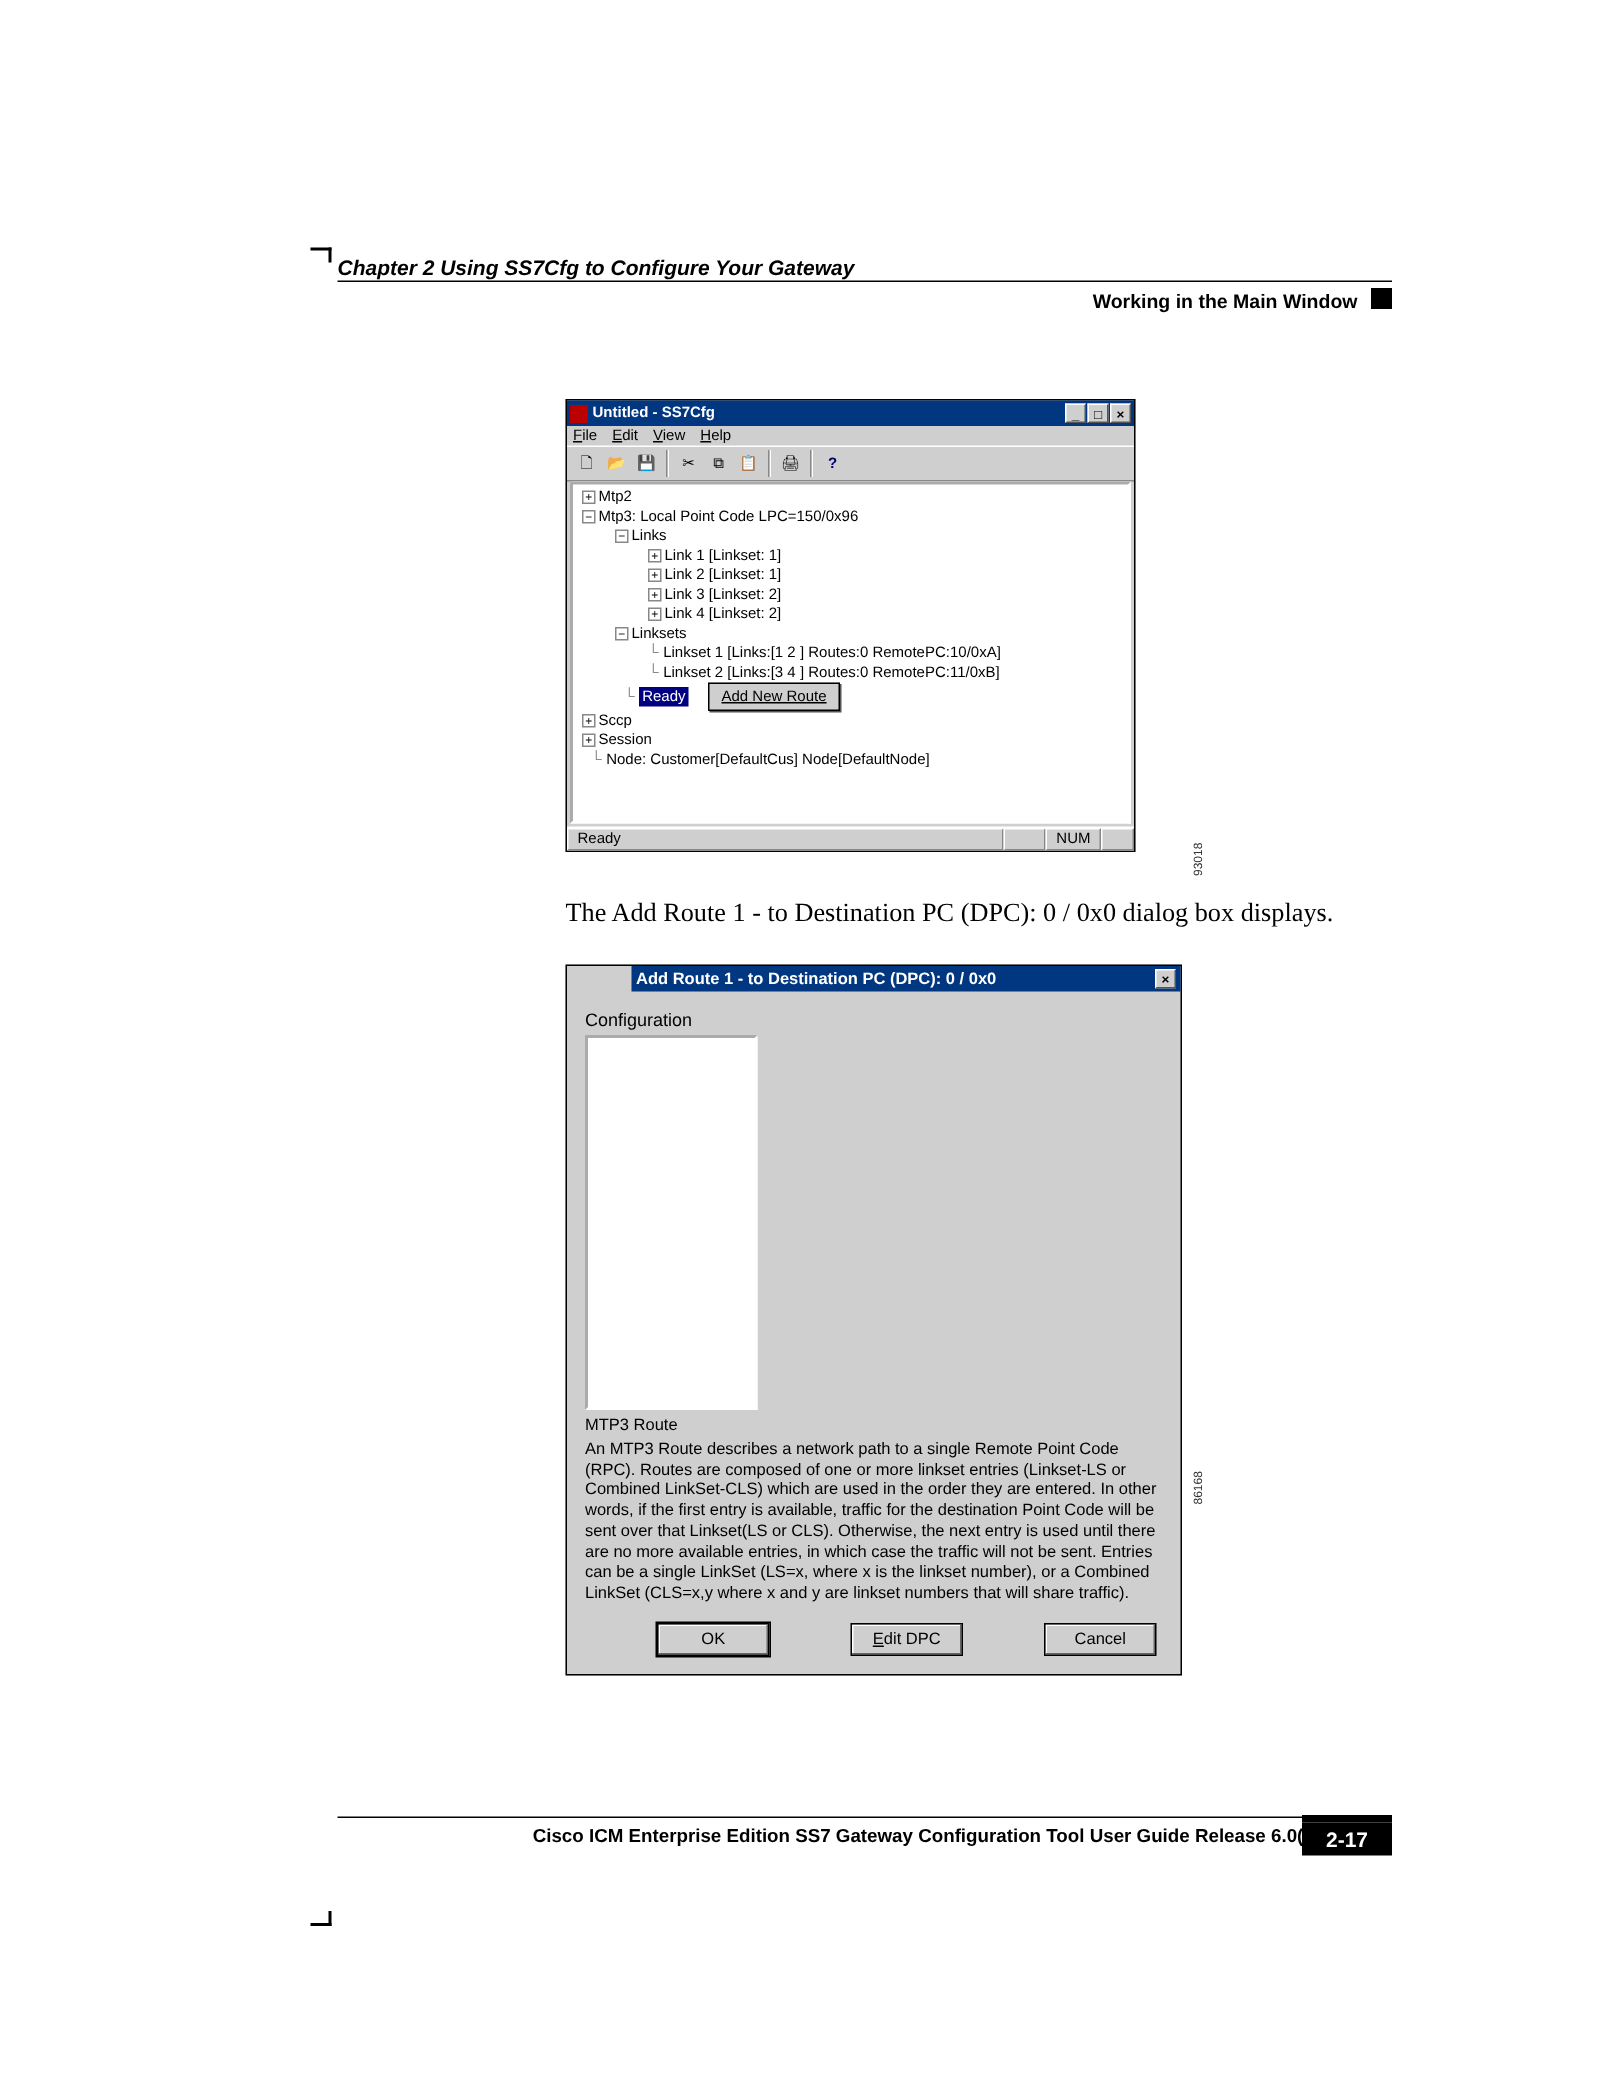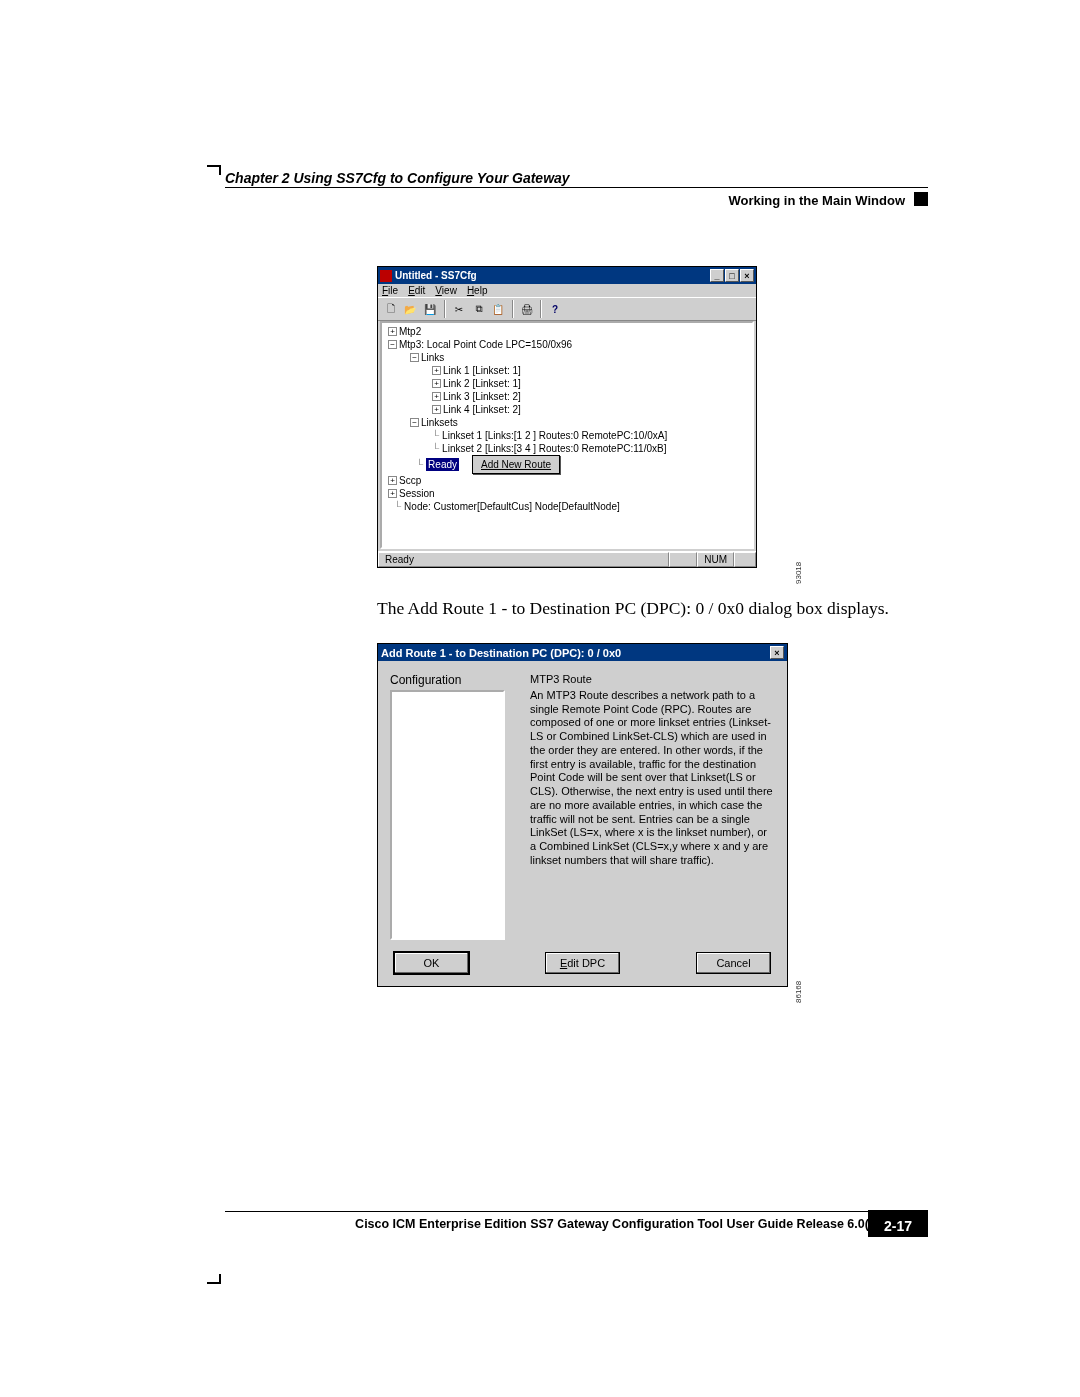--- a/index.html
+++ b/index.html
@@ -236,25 +236,27 @@
     font-size: 11px;
   }
   .titlebar2 {
     background: #003780;
     color: #fff;
     height: 17px;
     display:flex;align-items:center;
     padding: 0 3px;
     font-weight: bold;
     font-size: 11px;
+    margin-left: 43px;
   }
   .dlg-body {
     display: flex;
     padding: 12px 12px 8px 12px;
-    gap: 20px;
+    gap: 4px;
+    flex-direction: column;
   }
   .dlg-left { flex: 0 0 120px; }
   .dlg-left-label { font-size: 12px; margin-bottom: 3px; }
   .listbox {
     width: 115px;
     height: 250px;
     border: 2px inset #fff;
     background: #fff;
   }
   .dlg-right { flex: 1; font-size: 11px; line-height: 1.25; }
@@ -264,21 +266,21 @@
     justify-content: space-between;
     padding: 4px 16px 12px 16px;
   }
   .dbtn {
     width: 75px;
     height: 22px;
     background: #cfcfcf;
     border: 1px solid #000;
     box-shadow: inset -1px -1px 0 #666, inset 1px 1px 0 #fff;
     font-size: 11px;
-    display:flex;align-items:center;justify-content:center;
+    display:flex;align-items:center;justify-content:center;margin-left:44px;
   }
   .dbtn-default { box-shadow: 0 0 0 1px #000, inset -1px -1px 0 #666, inset 1px 1px 0 #fff; }
   .dbtn span.u { text-decoration: underline; }
 
   
   .footer-rule {
     position:absolute;
     left:135px; right:92px;
     bottom: 125px;
     border-top: 1.5px solid #000;

